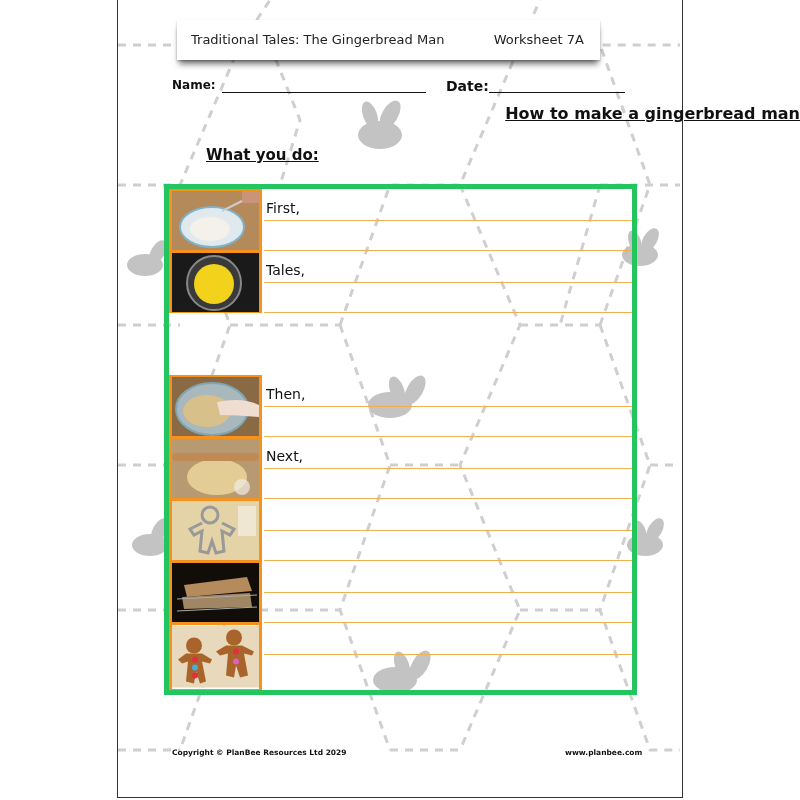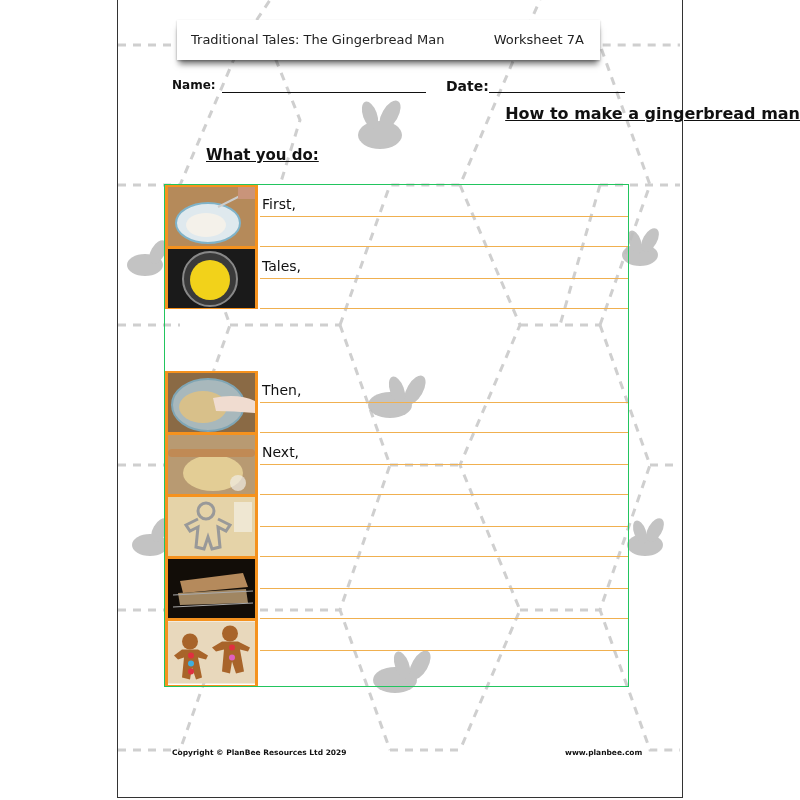--- a/index.html
+++ b/index.html
@@ -8,21 +8,21 @@
     .bg-svg { position:absolute; left:0; top:0; width:800px; height:800px; pointer-events:none; }
     .header-box { position:absolute; left:177px; top:20px; width:423px; height:40px; background:#fff; box-shadow:0 6px 6px -2px rgba(0,0,0,0.55), 0 1px 2px rgba(0,0,0,0.25); }
     .header-title { position:absolute; left:14px; top:12px; font-size:13px; color:#222; }
     .header-ws { position:absolute; right:16px; top:12px; font-size:13px; color:#222; }
     .name-label { position:absolute; left:172px; top:78px; font-size:12px; font-weight:bold; color:#111; }
     .name-line { position:absolute; left:222px; top:92px; width:204px; border-bottom:1.5px solid #111; }
     .date-label { position:absolute; left:446px; top:78px; font-size:14px; font-weight:bold; color:#111; }
     .date-line { position:absolute; left:489px; top:92px; width:136px; border-bottom:1.5px solid #111; }
     .title { position:absolute; left:0; width:800px; top:104px; text-align:right; font-size:16px; font-weight:bold; color:#111; text-decoration:underline; }
     .subtitle { position:absolute; left:166px; top:146px; font-size:15px; font-weight:bold; color:#111; text-decoration:underline;margin-left:40px; }
-    .steps { position:absolute; left:164px; top:184px; width:463px; height:501px; border:1px solid #22c55e; }
+    .steps { position:absolute; left:164px; top:184px; width:463px; height:501px; border:5px solid #22c55e; }
     .step { position:absolute; left:0; width:463px; height:62px; }
     .step .photo { position:absolute; left:0; top:0; width:93px; height:62px; box-sizing:border-box; border:3px solid #f5921e; border-top-width:2px; border-bottom-width:1px; overflow:hidden; }
     .step .line-mid { position:absolute; left:95px; right:0; top:31px; border-top:1.5px solid #f0b050; }
     .step .line-bot { position:absolute; left:95px; right:0; top:61px; border-top:1.5px solid #f0b050; }
     .step .lbl { position:absolute; left:97px; top:11px; font-size:14px; color:#111; }
     .footer-left { position:absolute; left:172px; top:748px; font-size:7.5px; font-weight:bold; color:#111; }
     .footer-right { position:absolute; left:565px; top:748px; font-size:7.5px; font-weight:bold; color:#111;text-align:center; }
     svg.pic { width:87px; height:59px; display:block; }
   </style>
 </head>

